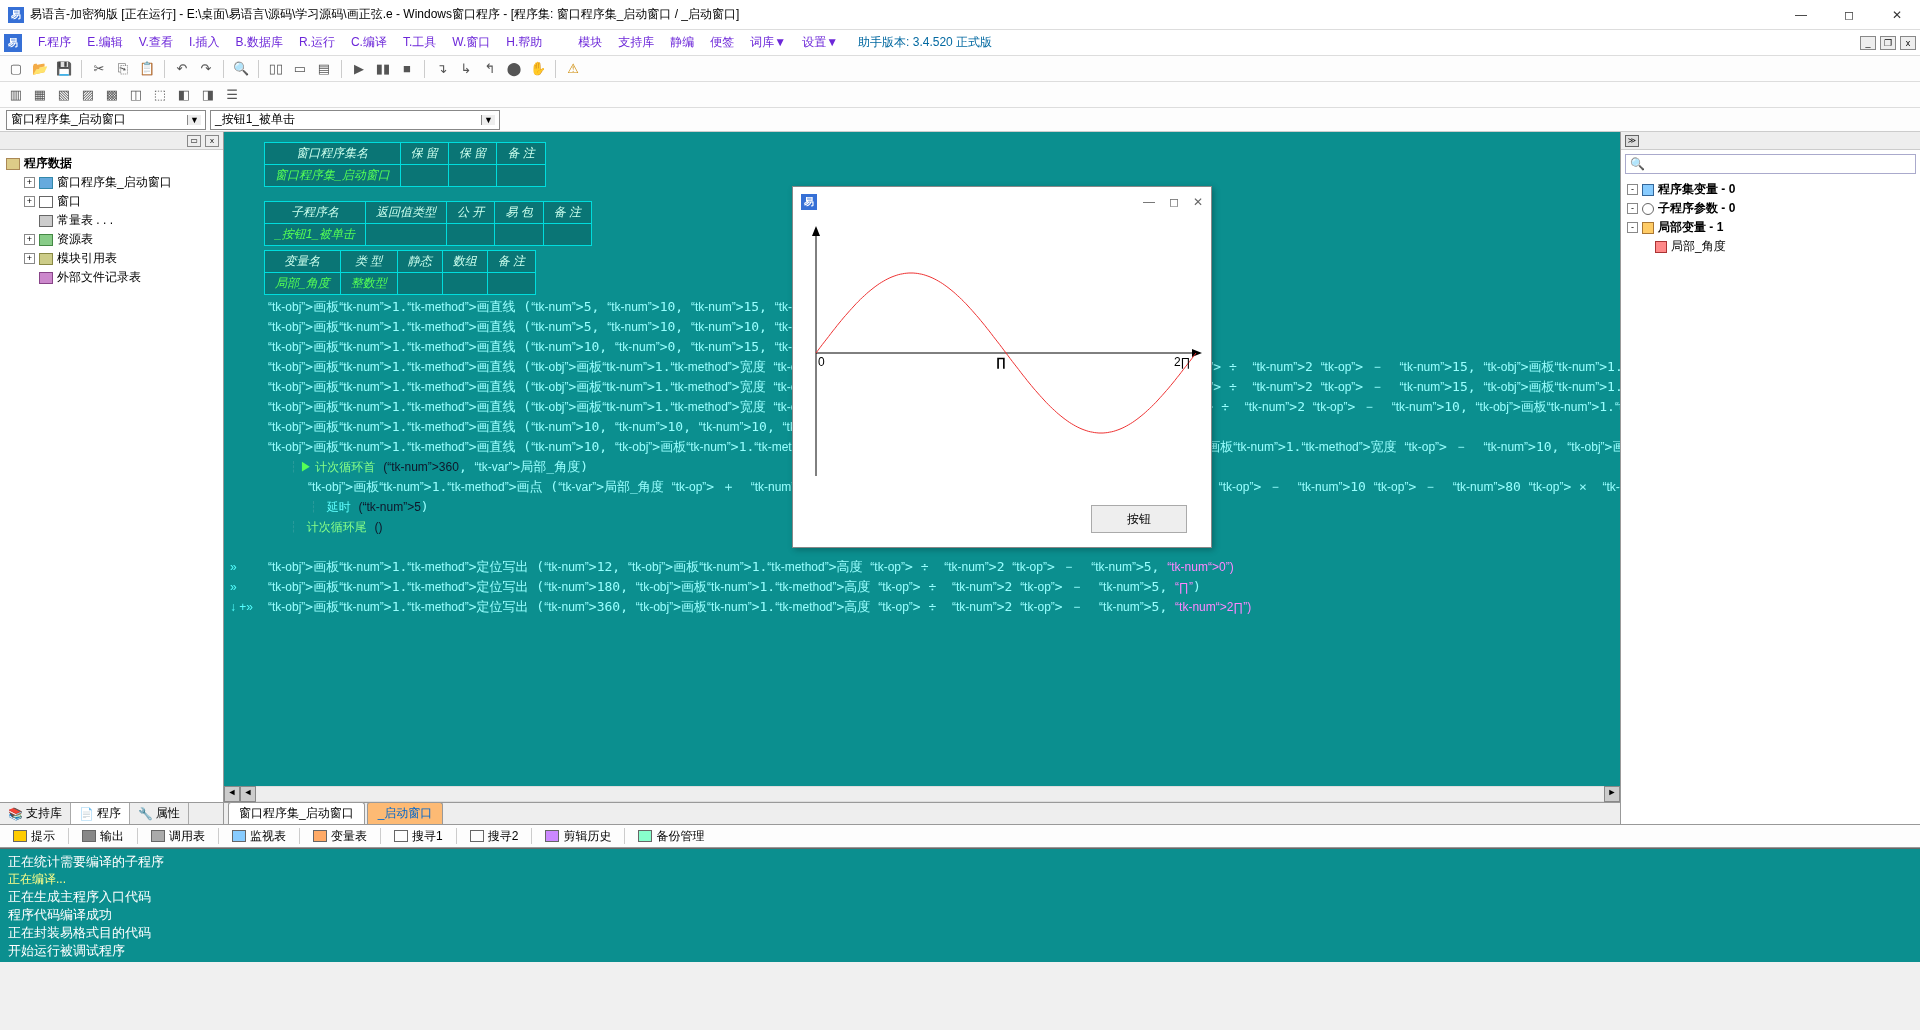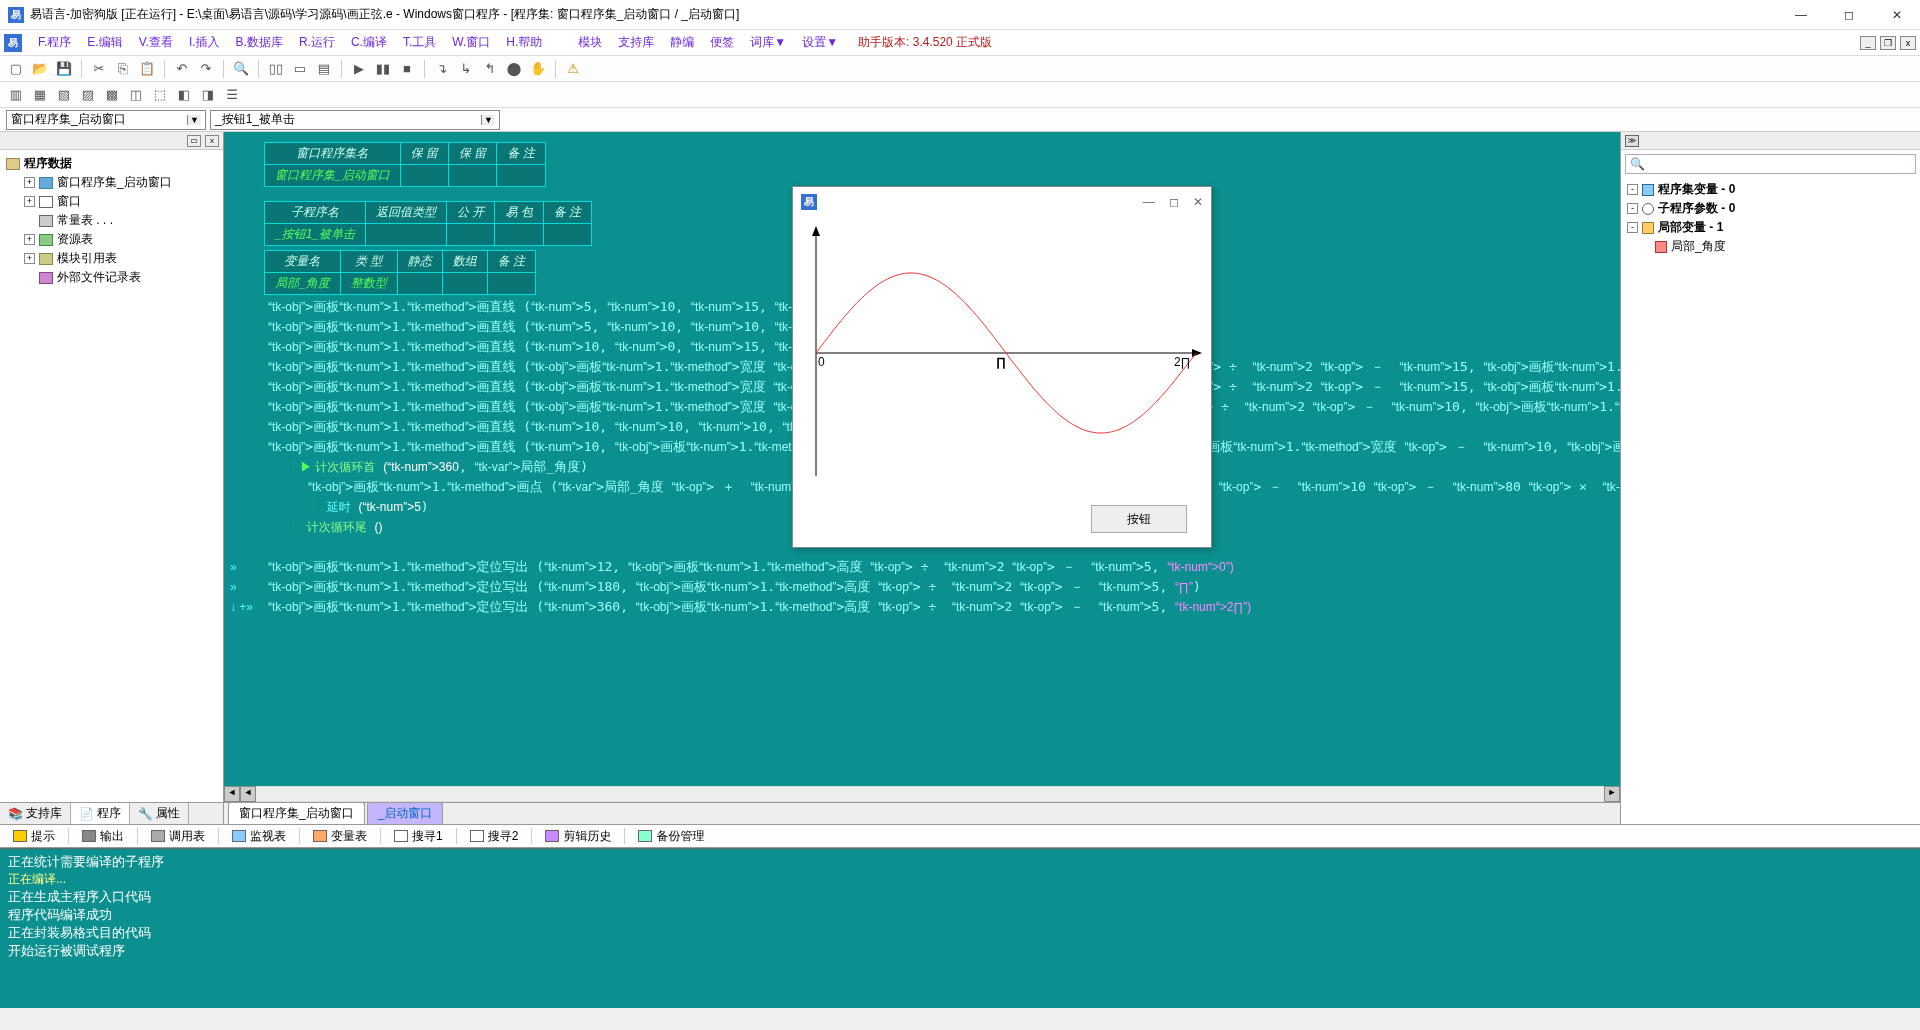--- a/index.html
+++ b/index.html
@@ -10,21 +10,21 @@
 .titlebar .logo { width:16px; height:16px; background:#3670d6; margin-right:6px; display:inline-flex; align-items:center; justify-content:center; color:#fff; font-size:10px; font-weight:bold; }
 .titlebar .title-text { flex:1; color:#000; }
 .titlebar .win-btns { display:flex; gap:18px; font-size:14px; color:#333; }
 .titlebar .win-btns span { cursor:pointer; width:30px; text-align:center; }
 
 
 .menubar { height:26px; background:#fff; display:flex; align-items:center; padding:0 4px; border-bottom:1px solid #ddd; }
 .menubar .logo2 { width:18px; height:18px; background:#3670d6; margin-right:8px; display:inline-flex; align-items:center; justify-content:center; color:#fff; font-size:10px;font-weight:bold; }
 .menubar .menu-item { padding:0 8px; color:#6d28d9; cursor:pointer; }
 .menubar .spacer { width:20px; }
-.menubar .right-text { margin-left:12px; color:#b91c1c; }
+.menubar .right-text { margin-left:12px; color:#0369a1; }
 .menubar .mini-btns { margin-left:auto; display:flex; gap:4px; }
 .menubar .mini-btns span { width:16px; height:14px; border:1px solid #888; background:#eee; font-size:9px; text-align:center; line-height:12px; cursor:pointer; }
 
 
 .toolbar { height:26px; background:#fdfdfd; display:flex; align-items:center; padding:0 6px; border-bottom:1px solid #ddd; gap:4px; }
 .tool-btn { width:20px; height:20px; display:inline-flex; align-items:center; justify-content:center; color:#555; cursor:pointer; font-size:13px; border:1px solid transparent; }
 .tool-sep { width:1px; height:18px; background:#ccc; margin:0 3px; }
 
 
 .dropdown-row { height:24px; background:#fdfdfd; display:flex; align-items:center; padding:0 6px; border-bottom:1px solid #ccc; gap:4px; }
@@ -65,32 +65,32 @@
 .ctable { border-collapse:collapse; margin:4px 0 2px 0;font-style:italic; }
 .ctable th { background:#0a7575; color:#cfe; border:1px solid #0dd; padding:2px 10px; font-weight:normal; text-align:center; }
 .ctable td { background:#0a7575; border:1px solid #0dd; padding:2px 10px; color:#5f5; }
 .ctable td.dim { color:#9dd; }
 
 
 .cline { font-family:"Consolas","SimSun",monospace; font-size:13px; color:#9ff; white-space:pre; line-height:20px; padding-left:4px; }
 .tk-obj { color:#5fffff; }
 .tk-kw { color:#8f8; }
 .tk-str { color:#f8f; }
-.tk-paren { color:#ffffff; }
+.tk-paren { color:#0f172a; }
 .indent1 { padding-left:24px; }
 .indent2 { padding-left:44px; }
 .flow-dots { color:#5aa; }
 .arrow { color:#5f5; }
 
 .hscroll { height:16px; background:#ddd; display:flex; align-items:center; }
 .hscroll .sbtn { width:16px; height:16px; background:#ccc; border:1px solid #888; text-align:center; font-size:9px; cursor:pointer;}
 .hscroll .strack { flex:1; background:#eee; height:14px; }
 
 .code-tabs { height:22px; background:#eee; border-top:1px solid #999; display:flex; align-items:flex-end; padding-left:4px; }
-.code-tab { padding:2px 10px; border:1px solid #999; border-bottom:none; margin-right:2px; background:#c4b5fd; cursor:pointer; border-radius:3px 3px 0 0; }
+.code-tab { padding:2px 10px; border:1px solid #999; border-bottom:none; margin-right:2px; background:#fdba74; cursor:pointer; border-radius:3px 3px 0 0; }
 .code-tab.active { background:#fff; color:#000; }
 .code-tab.sub { color:#06c; }
 
 
 .right-panel { width:300px; background:#fff; border-left:1px solid #999; display:flex; flex-direction:column; }
 .right-head { height:18px; background:#eee; border-bottom:1px solid #ccc; display:flex; align-items:center; padding:0 4px; }
 .right-head .pin { width:14px; height:12px; border:1px solid #666; margin-right:6px; background:#ddd; cursor:pointer; font-size:8px; text-align:center; }
 .rtabs { display:flex; border-bottom:1px solid #999; }
 .rtab { padding:4px 14px; cursor:pointer; color:#000; }
 .rtab.active { border:1px solid #999; border-bottom:1px solid #fff; background:#fff; margin-bottom:-1px; }
@@ -105,21 +105,21 @@
 .rico-c { background:#fc6; border:1px solid #a73; }
 .rico-d { background:#f88; border:1px solid #a33; }
 
 
 .bottom-tabs { height:24px; background:#fdfdfd; border-top:1px solid #999; border-bottom:1px solid #999; display:flex; align-items:center; padding:0 4px; gap:2px; }
 .btab { padding:2px 8px; display:flex; align-items:center; gap:4px; cursor:pointer; border:1px solid transparent; }
 .btab-sep { width:1px; height:16px; background:#ccc; margin:0 2px; }
 .btab .bico { width:14px; height:12px; display:inline-block; border:1px solid #666; }
 
 
-.console { height:160px; background:#0b8f8f; color:#fff; padding:4px 8px; font-size:13px; overflow:auto; border-top:1px solid #666; }
+.console { height:114px; background:#0b8f8f; color:#fff; padding:4px 8px; font-size:13px; overflow:auto; border-top:1px solid #666; }
 .console .hl { color:#ff8; }
 
 
 .run-window { position:absolute; left:792px; top:186px; width:420px; height:362px; background:#fff; border:1px solid #888; box-shadow:2px 2px 6px rgba(0,0,0,.25); z-index:50; }
 .run-title { height:30px; display:flex; align-items:center; padding:0 8px; }
 .run-title .rlogo { width:16px;height:16px;background:#3670d6;color:#fff;font-size:10px;display:flex;align-items:center;justify-content:center;margin-right:6px;font-weight:bold; }
 .run-title .rwin-btns { margin-left:auto; display:flex; gap:14px; color:#666; font-size:13px; }
 .run-title .rwin-btns span { cursor:pointer; }
 .canvas-area { margin:4px 8px; height:264px; background:#fff; position:relative; border:1px solid #fff; }
 .run-btn { position:absolute; right:24px; bottom:14px; width:96px; height:28px; background:#eee; border:1px solid #aaa; display:flex; align-items:center; justify-content:center; cursor:pointer; }

